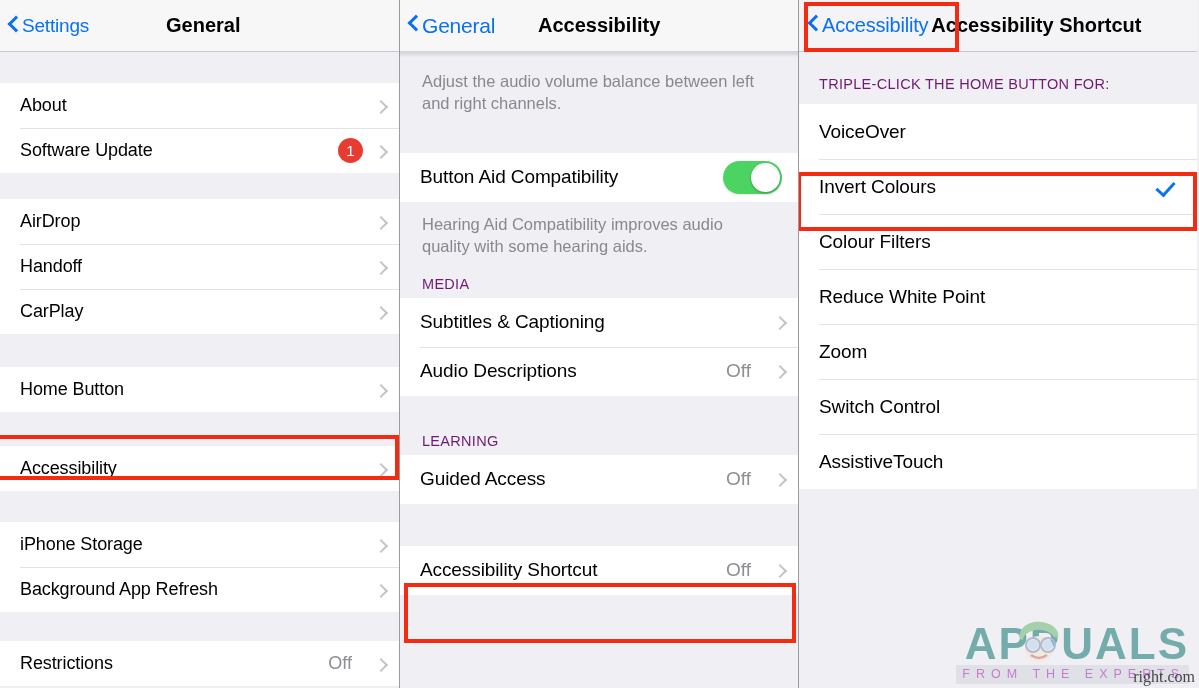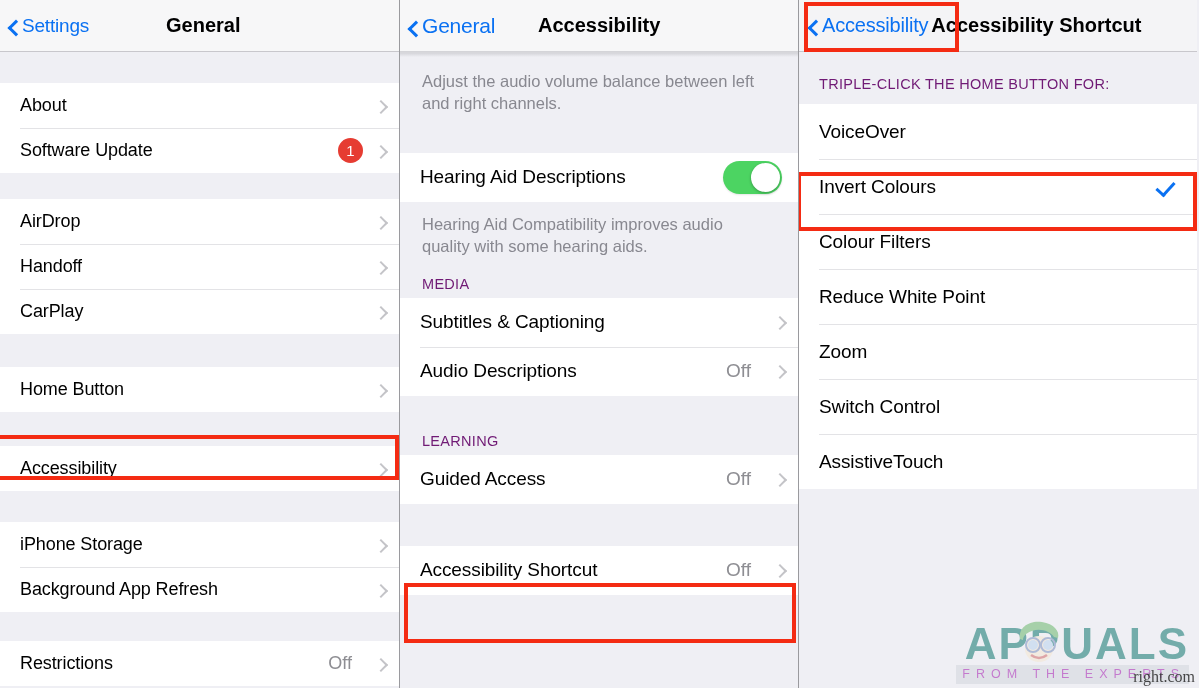--- a/index.html
+++ b/index.html
@@ -30,21 +30,21 @@
     position: relative;
     height: 52px;
     background: #f7f7f8;
     display: flex;
     align-items: center;
     border-bottom: 1px solid #c8c7cc;
   }
   .navbar.sub { border-bottom: 1px solid #d4d4d8; }
   .nav-back {
     display: flex;
-    align-items: flex-end;
+    align-items: flex-start;
     gap: 3px;
     padding-left: 8px;
     color: #0a71f2;
     white-space: nowrap;
     cursor: pointer;
   }
   .nav-back .chev {
     display: inline-block;
     width: 11px; height: 18px;
     position: relative;
@@ -345,21 +345,21 @@
         <span class="nav-back-label">General</span>
       </div>
       <div class="nav-title">Accessibility</div>
     </div>
     <div class="scroll-shadow"></div>
 
     <div class="footer-note" style="padding-top:14px; padding-bottom:38px;">Adjust the audio volume balance between left and right channels.</div>
 
     <div class="group">
       <div class="row tall">
-        <span class="row-label" style="font-size:19px">Hearing Aid Descriptions</span>
+        <span class="row-label" style="font-size:19px">Button Aid Compatibility</span>
         <span class="toggle">
           <span class="knob"></span>
         </span>
       </div>
     </div>
 
     <div class="footer-note" style="padding-top:12px; padding-bottom:10px;">Hearing Aid Compatibility improves audio quality with some hearing aids.</div>
 
     <div class="section-header">MEDIA</div>
 

